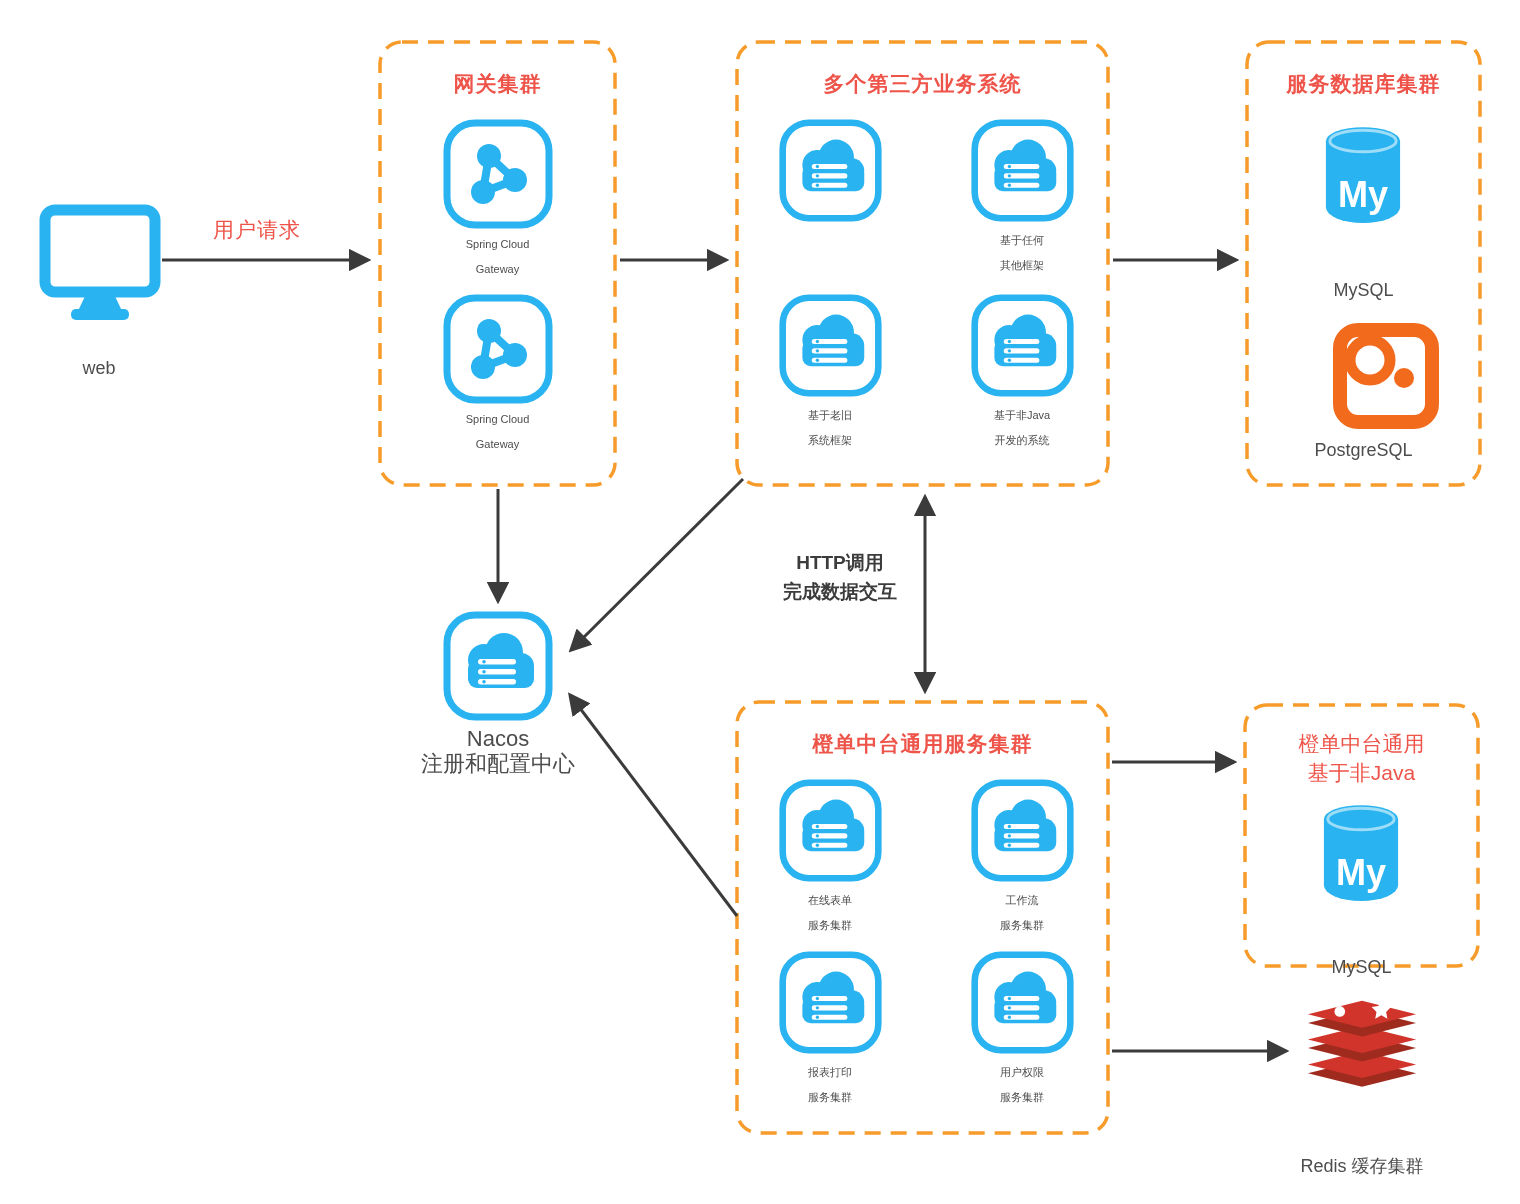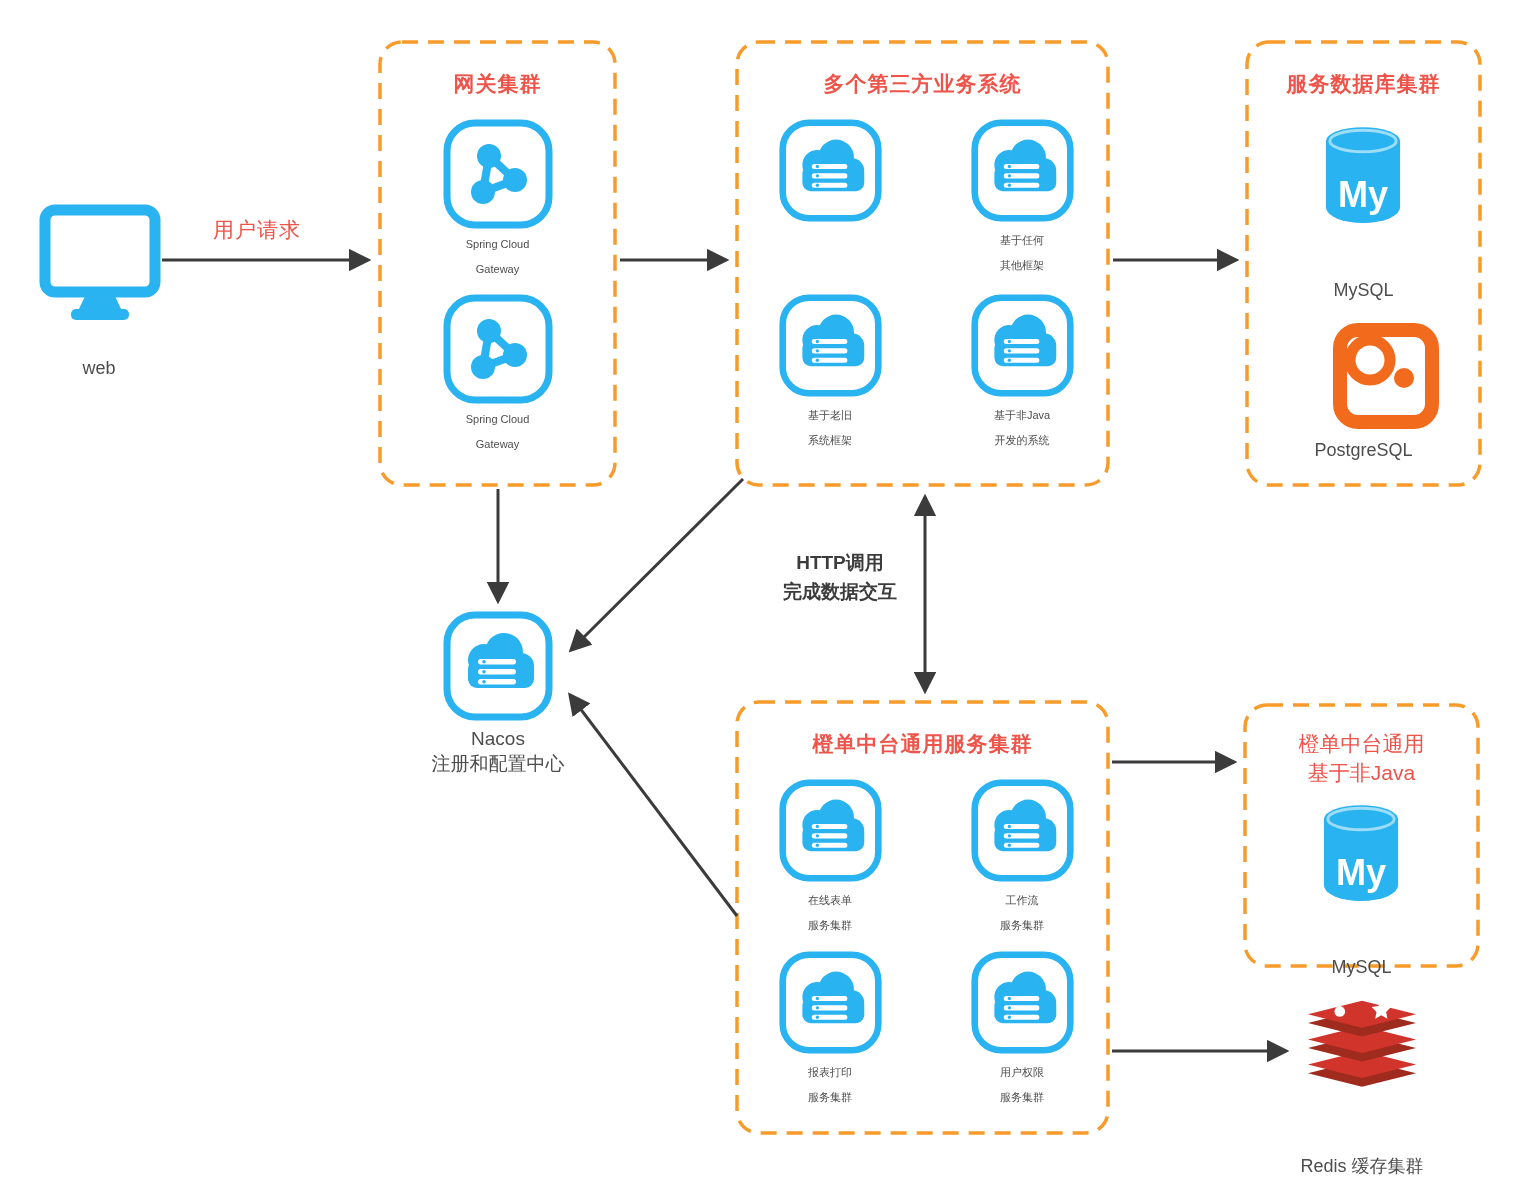--- a/index.html
+++ b/index.html
@@ -180,21 +180,21 @@
       </svg>
     </div>
     <div class="plain-label" style="left:0;top:372px;width:100%">PostgreSQL</div>
   </div>
 
   <div class="icon" style="left:442px;top:610px;width:112px;height:112px">
     <svg viewBox="0 0 112 112">
         <use href="#ic-server"></use>
       </svg>
   </div>
-  <div class="nlabel" style="left:388px;top:726px;width:220px;font-size:19px">
+  <div class="nlabel" style="left:388px;top:726px;width:220px;font-size:22px">
     <div>Nacos</div>
     <div>注册和配置中心</div>
   </div>
 
   <div class="http-label" style="left:755px;top:548px;width:170px">
     <div>HTTP调用</div>
     <div>完成数据交互</div>
   </div>
 
   <div class="group" style="left:735px;top:700px;width:375px;height:435px">

